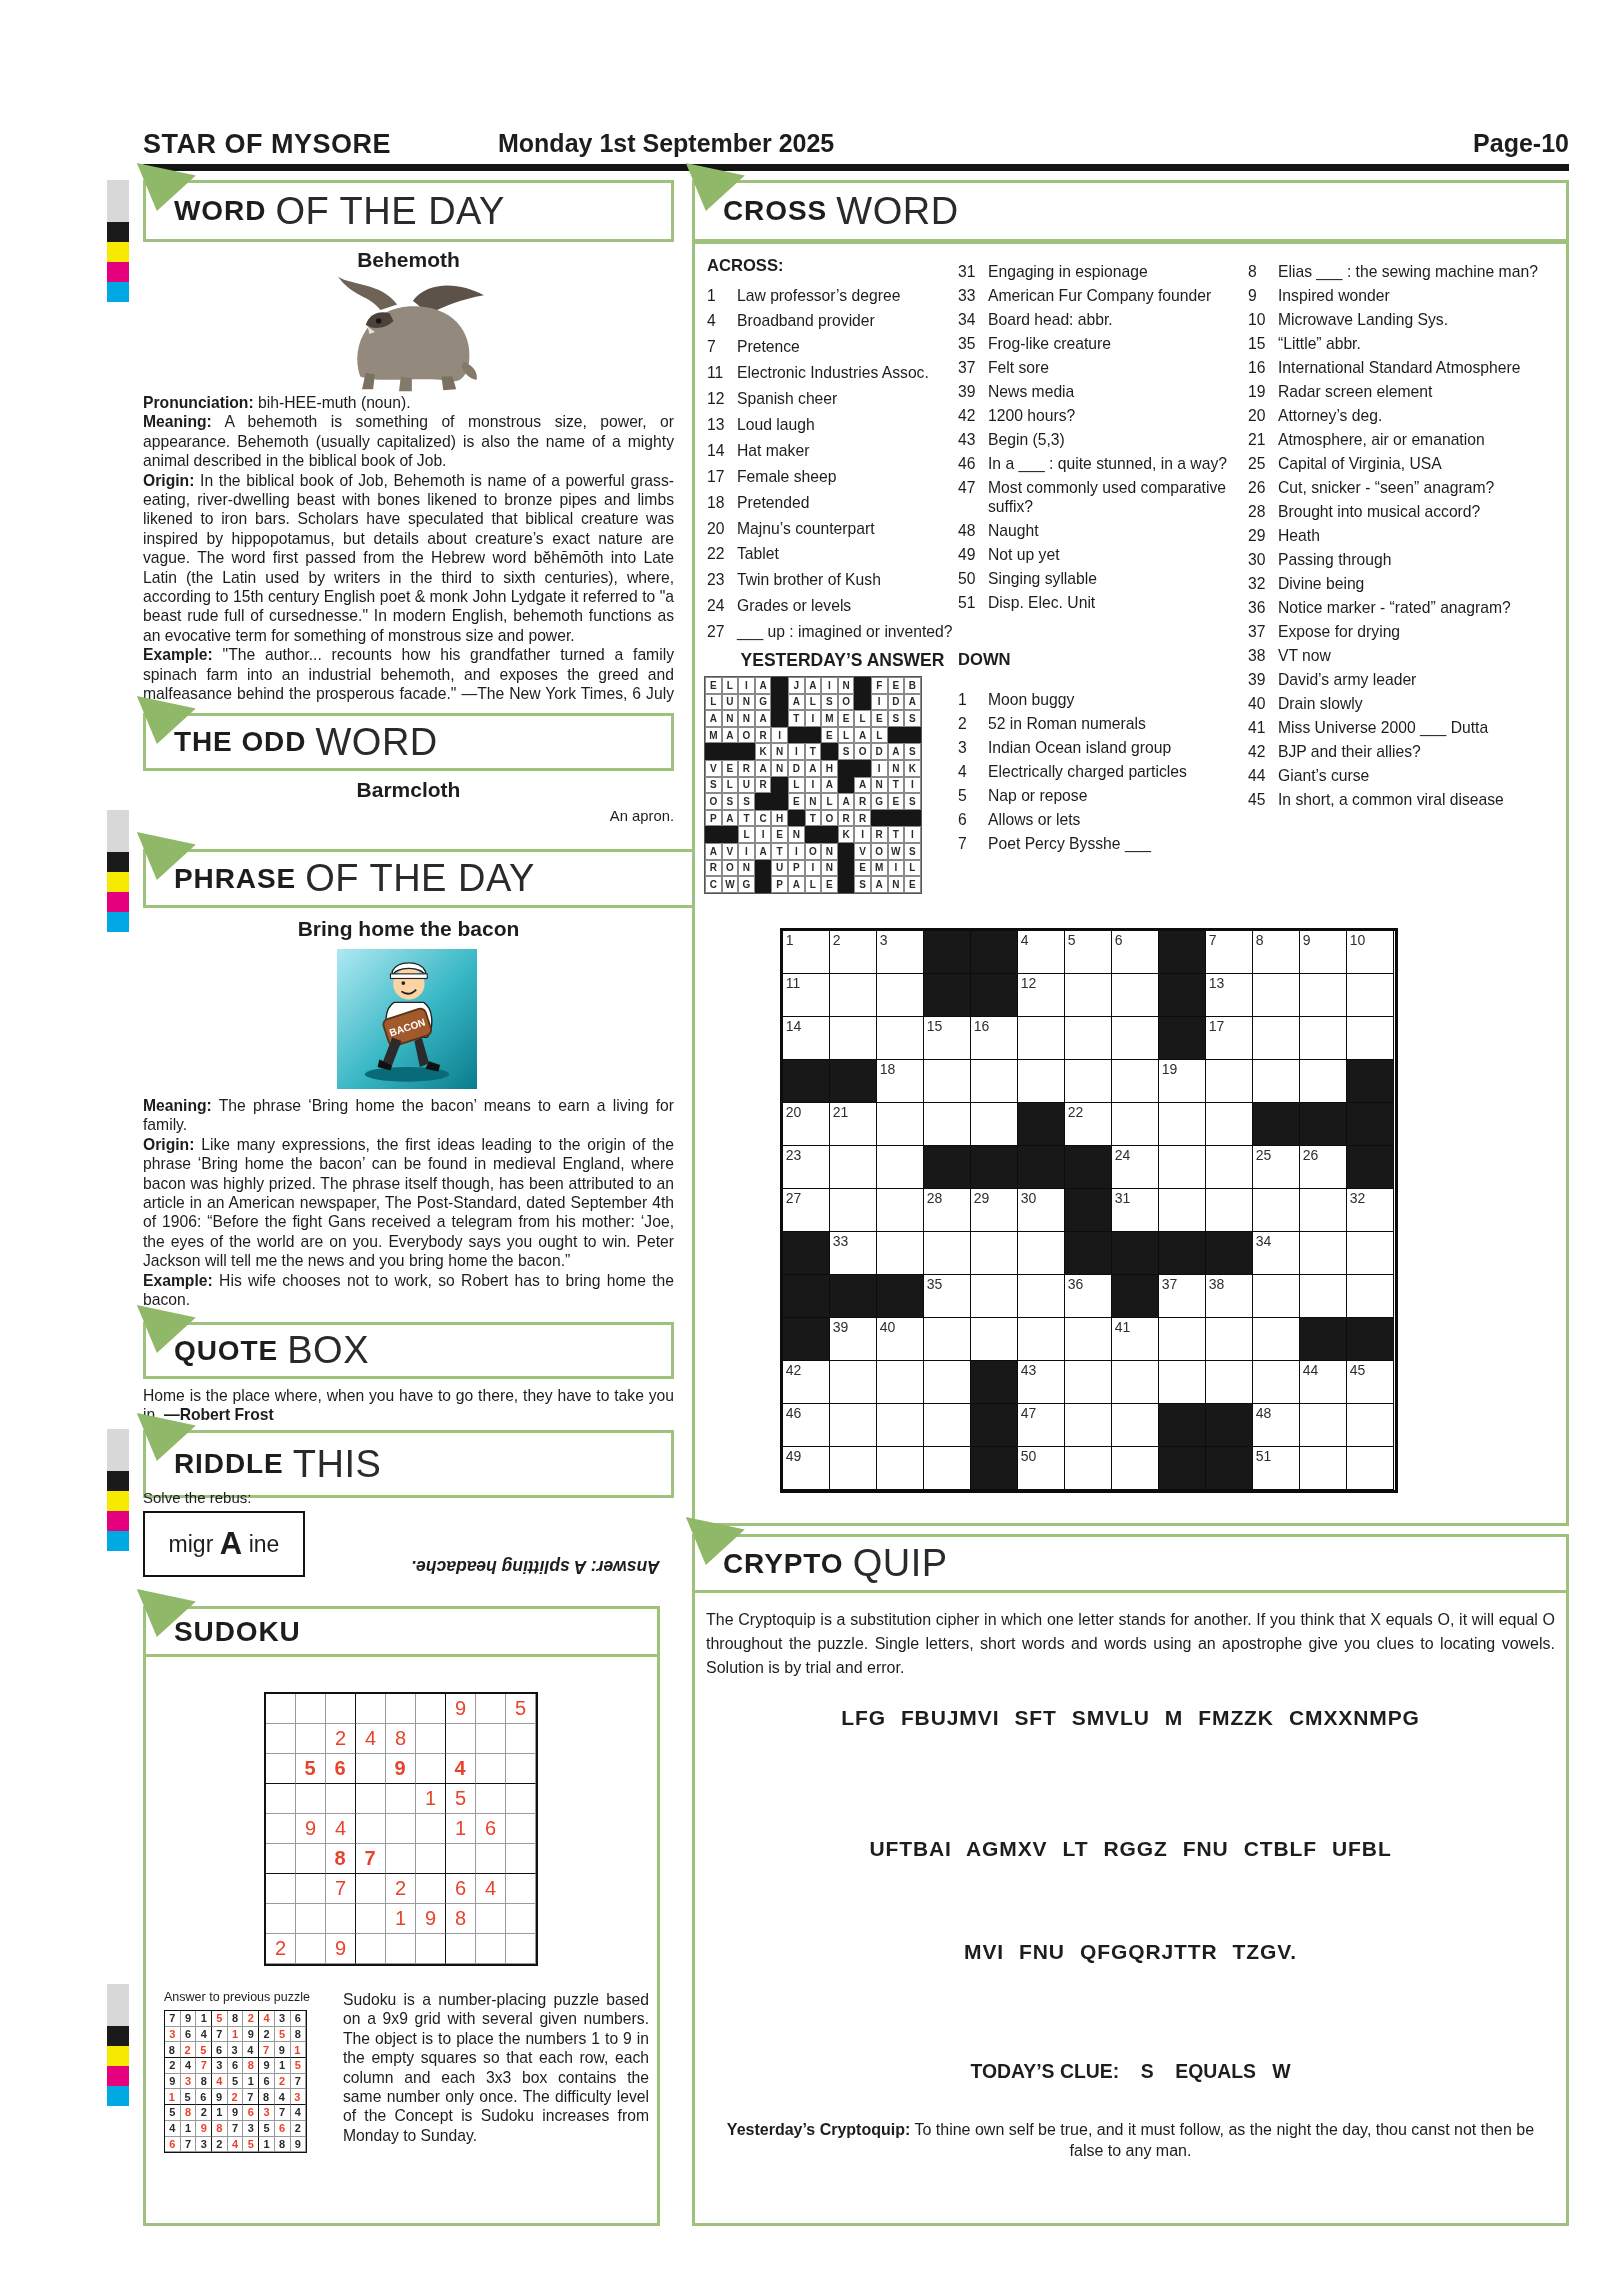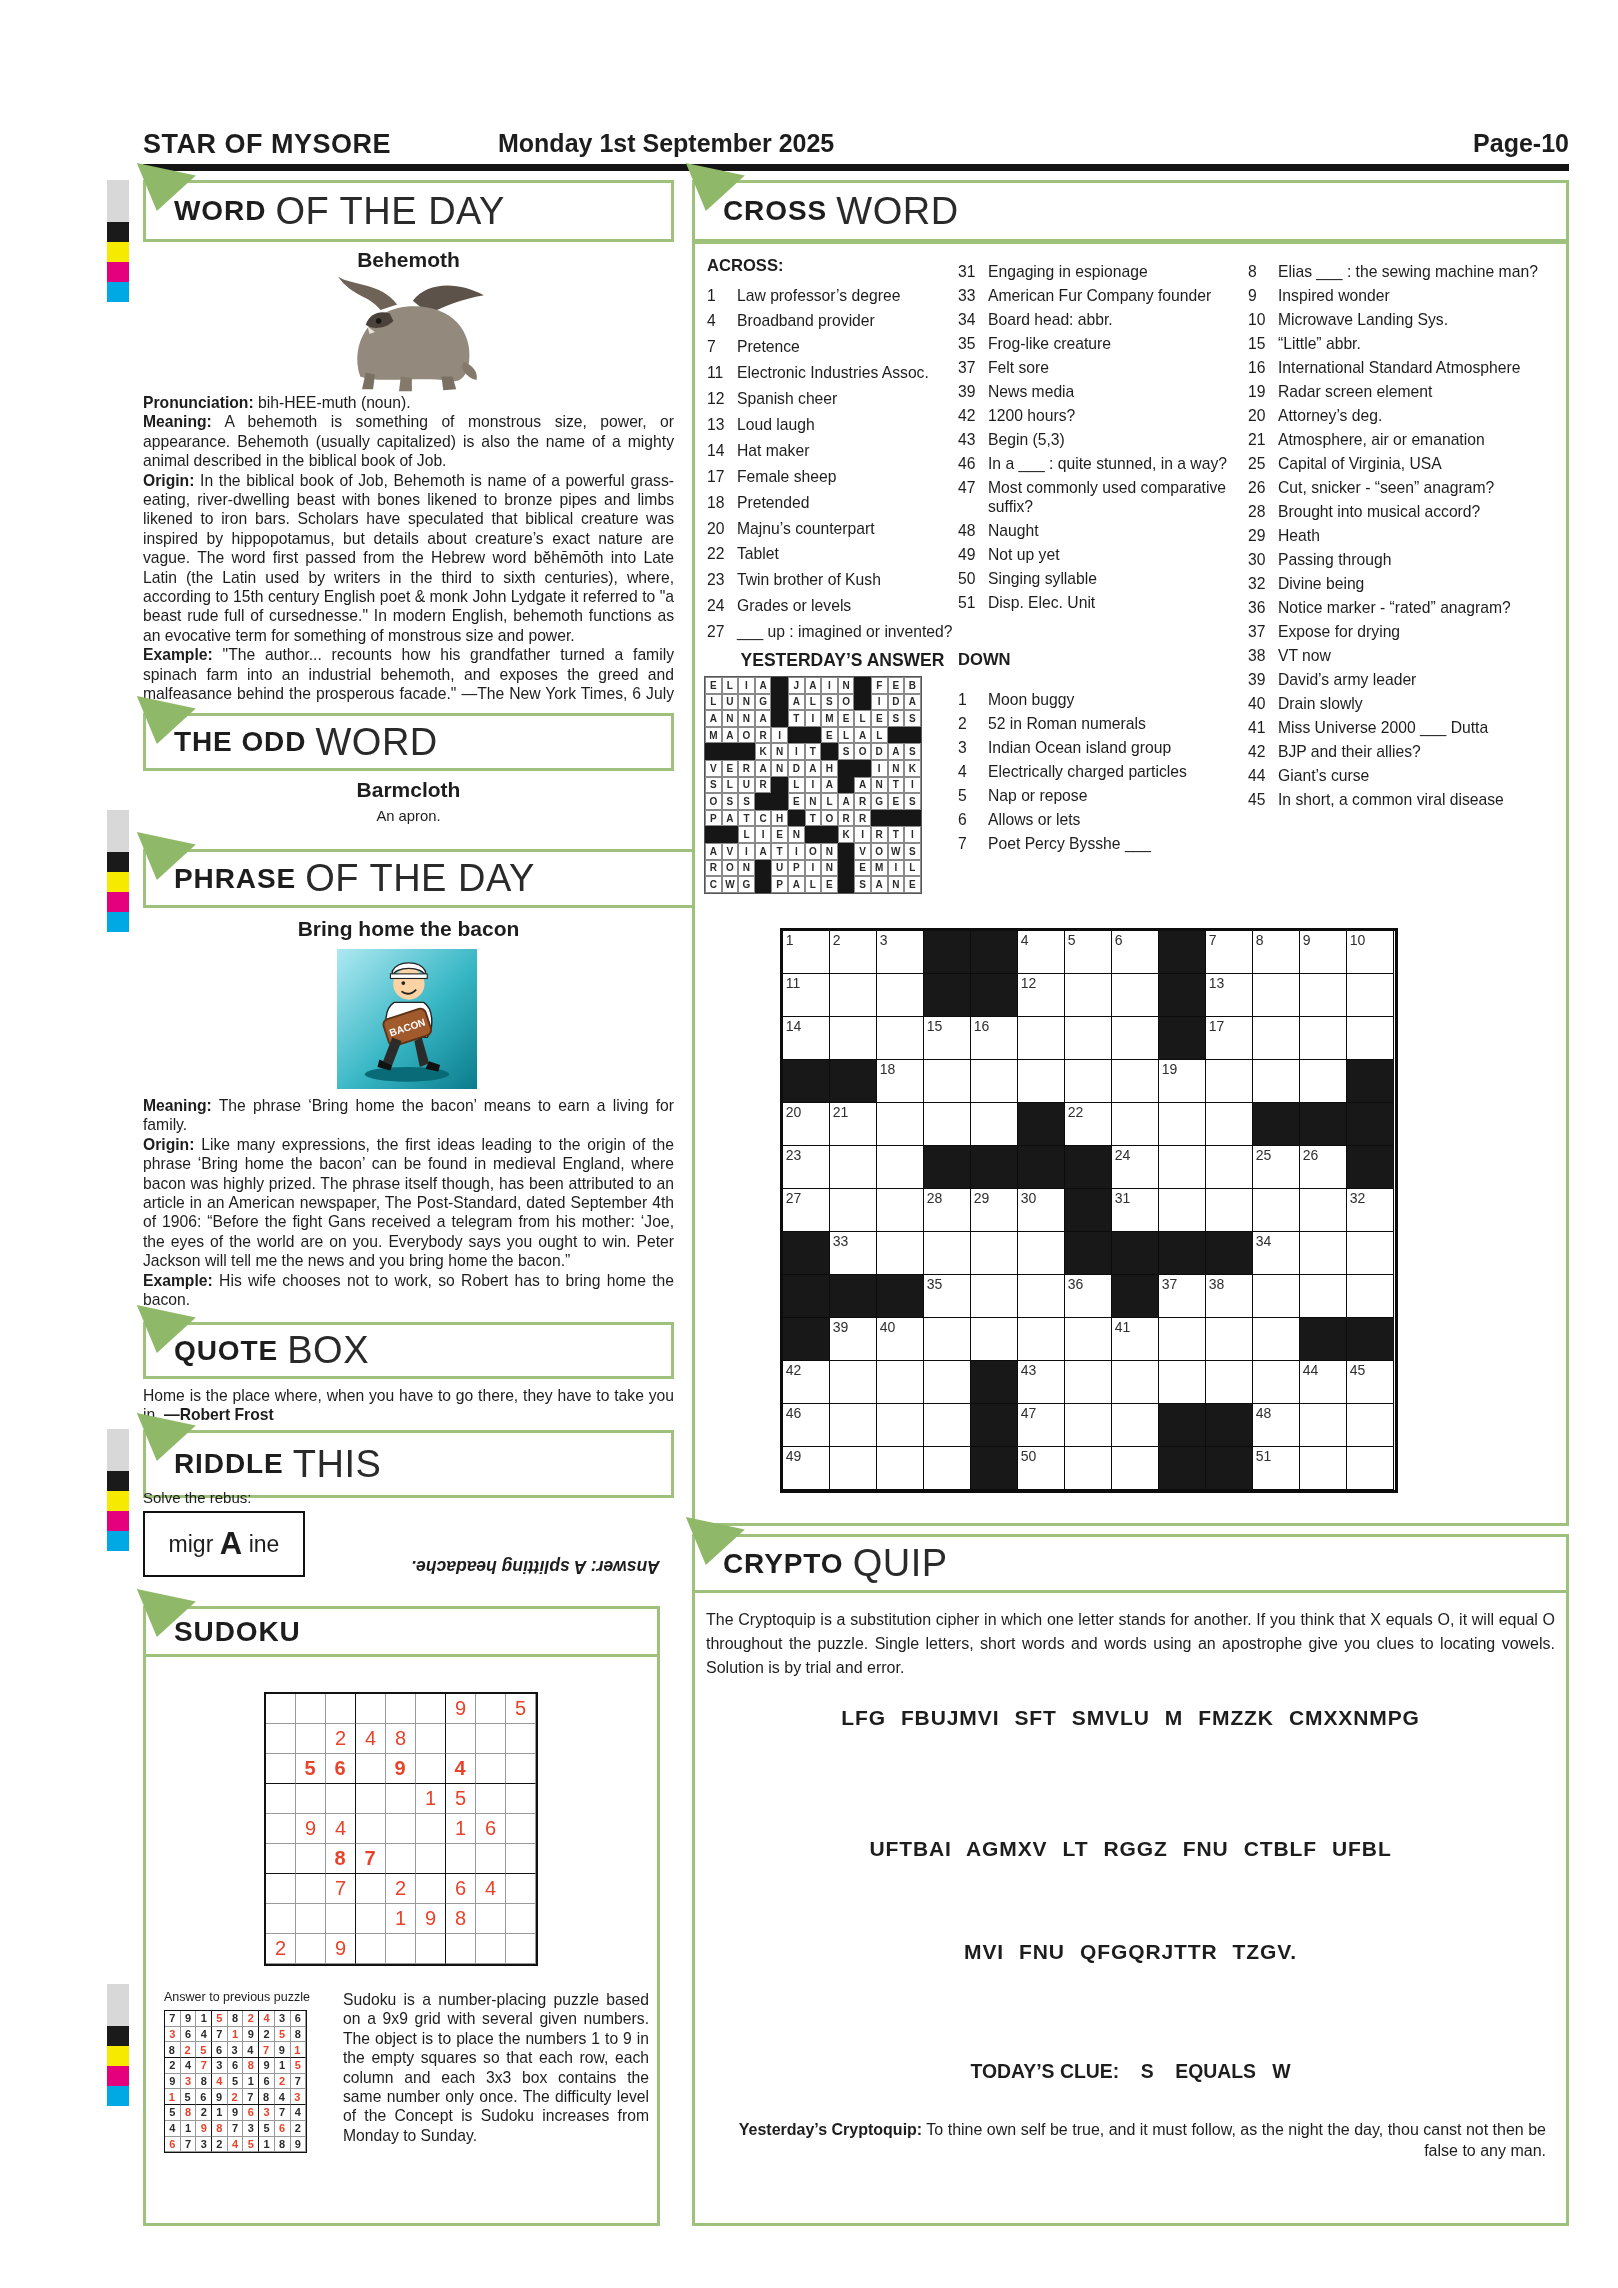--- a/index.html
+++ b/index.html
@@ -21,21 +21,21 @@
   .hbox .flag{position:absolute;left:-9.2px;top:-20px;width:59px;height:48px;background:#8fb969;
               clip-path:polygon(0 0,100% 26%,34% 100%);}
   .hbox .htxt{position:absolute;left:28px;top:0;bottom:0;display:flex;align-items:center;gap:9.2px;white-space:nowrap;}
   .hb{font-weight:bold;font-size:28px;letter-spacing:0.9px;}
   .hl{font-weight:normal;font-size:38px;letter-spacing:0.5px;color:#2a2a2a;}
 
   .cbox{position:absolute;border:3.7px solid #9ec27b;box-sizing:border-box;background:#fff;}
 
   
   .centerword{position:absolute;left:143px;width:531px;text-align:center;font-weight:bold;font-size:21px;}
-  .smallcenter{position:absolute;left:143px;width:531px;text-align:center;font-size:14.8px;}
+  .smallcenter{position:absolute;left:143px;width:531px;text-align:right;font-size:14.8px;}
   .paras{position:absolute;left:143px;width:531px;font-size:15.7px;line-height:19.4px;text-align:justify;}
   .paras p{margin:0;}
   .attr{font-weight:bold;}
 
   
   .rebusbox{position:absolute;left:143px;top:1511px;width:162px;height:66px;border:2.8px solid #111;
             box-sizing:border-box;display:flex;align-items:center;justify-content:center;gap:6.5px;background:#fff;}
   .rebusbox .r1{font-size:23px;}
   .rebusbox .r2{font-size:31px;font-weight:bold;}
   .rebus-answer{position:absolute;left:397px;top:1556px;width:277px;text-align:center;
@@ -63,21 +63,21 @@
            grid-auto-rows:43px;border:3.7px solid #0c0c0c;background:#fff;width:612px;box-sizing:content-box;}
   .gc{position:relative;border-right:1.8px solid #0c0c0c;border-bottom:1.8px solid #0c0c0c;box-sizing:border-box;background:#fff;}
   .gc.blk{background:#181818;}
   .gn{position:absolute;left:2.8px;top:0.9px;font-size:14px;color:#2e2e2e;}
 
   
   .crypto-intro{position:absolute;left:706px;top:1608px;width:849px;font-size:16px;line-height:24px;text-align:justify;}
   .cipher{position:absolute;left:692px;width:877px;text-align:center;font-weight:bold;font-size:21px;
           letter-spacing:0.9px;word-spacing:8.3px;}
   .clueline{position:absolute;left:692px;width:877px;text-align:center;font-weight:bold;font-size:19.4px;white-space:pre;}
-  .ycrypt{position:absolute;left:715px;top:2119px;width:831px;text-align:right;font-size:16px;line-height:21px;}
+  .ycrypt{position:absolute;left:715px;top:2119px;width:831px;text-align:center;font-size:16px;line-height:21px;}
 
   
   #sud-grid{position:absolute;left:264px;top:1692px;display:grid;grid-template-columns:repeat(9,30px);
             grid-auto-rows:30px;border:2.8px solid #111;background:#fff;}
   .scell{border-right:0.9px solid #9a9a9a;border-bottom:0.9px solid #9a9a9a;box-sizing:border-box;
          display:flex;align-items:center;justify-content:center;font-size:20px;color:#e8432a;}
   .scell.vr{border-right:1.8px solid #111;}
   .scell.hb{border-bottom:1.8px solid #111;}
   .sud-answer-label{position:absolute;left:164px;top:1990px;width:157px;font-size:12.5px;}
   #sud-answer{position:absolute;left:164px;top:2010px;display:grid;grid-template-columns:repeat(9,15.7px);

